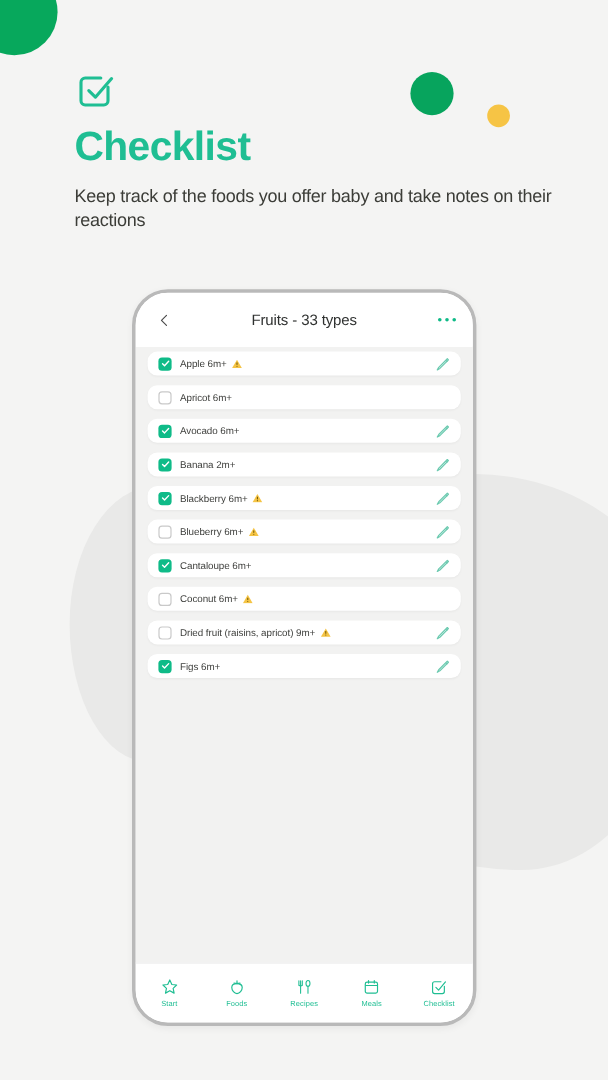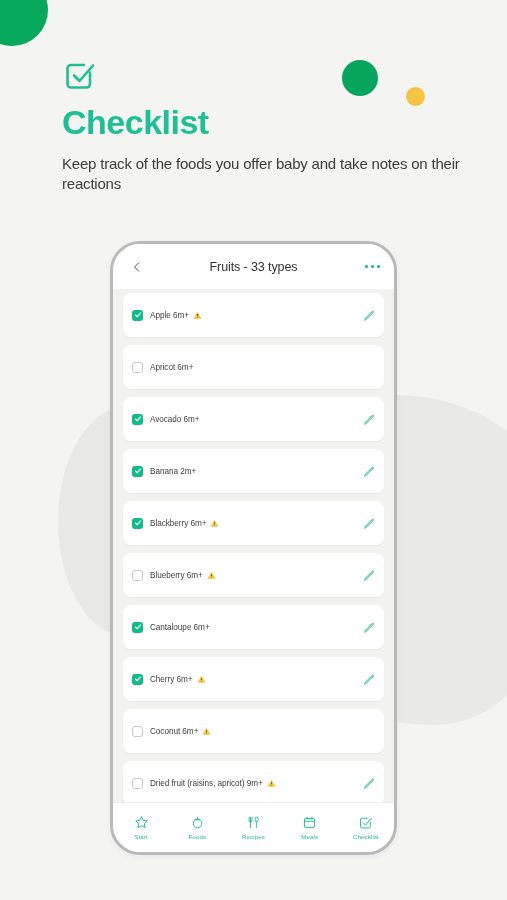--- a/index.html
+++ b/index.html
@@ -97,21 +97,21 @@
   }
   .dots-btn i { width: 3.4px; height: 3.4px; border-radius: 50%; background: #0fba87; display: block; }
 
   .list {
     flex: 1 1 auto;
     background: #f2f2f1;
     padding: 4px 10px 0 10px;
     overflow: hidden;
   }
   .row {
-    height: 44px;
+    height: 20px;
     margin-bottom: 8px;
     background: #ffffff;
     border-radius: 8px;
     display: flex; align-items: center;
     padding: 0 9px;
     box-shadow: 0 1px 2px rgba(0,0,0,0.045);
   }
   .cb {
     width: 11px; height: 11px; flex: 0 0 11px;
     border-radius: 3px;
@@ -291,41 +291,20 @@
             </span>
             <span class="row-label">Cantaloupe 6m+</span>
             <span class="pencil">
               <svg viewBox="0 0 14 14" width="13" height="13">
                 <path d="M11.6 2.1 L3.9 9.8 L2.6 12.1 L4.9 10.8 L12.6 3.1 Z" fill="none" stroke="#6ccab0" stroke-width="1.1" stroke-linejoin="round"></path>
                 <path d="M10.2 3.5 L11.6 4.9" fill="none" stroke="#6ccab0" stroke-width="1.1"></path>
               </svg>
             </span>
           </div>
           <div class="row">
-            <span class="cb on">
-              <svg viewBox="0 0 11 11" width="8" height="8">
-                <path d="M2 5.6 L4.3 7.9 L9 2.8" fill="none" stroke="#ffffff" stroke-width="1.6" stroke-linecap="round" stroke-linejoin="round"></path>
-              </svg>
-            </span>
-            <span class="row-label">Cherry 6m+</span>
-            <span class="warn">
-              <svg viewBox="0 0 12 11" width="9" height="8.5">
-                <path d="M6 0.8 L11.4 10 H0.6 Z" fill="#f5c445"></path>
-                <rect x="5.45" y="3.6" width="1.1" height="3.2" rx="0.55" fill="#6b5200"></rect>
-                <circle cx="6" cy="8.1" r="0.62" fill="#6b5200"></circle>
-              </svg>
-            </span>
-            <span class="pencil">
-              <svg viewBox="0 0 14 14" width="13" height="13">
-                <path d="M11.6 2.1 L3.9 9.8 L2.6 12.1 L4.9 10.8 L12.6 3.1 Z" fill="none" stroke="#6ccab0" stroke-width="1.1" stroke-linejoin="round"></path>
-                <path d="M10.2 3.5 L11.6 4.9" fill="none" stroke="#6ccab0" stroke-width="1.1"></path>
-              </svg>
-            </span>
-          </div>
-          <div class="row">
             <span class="cb off"></span>
             <span class="row-label">Coconut 6m+</span>
             <span class="warn">
               <svg viewBox="0 0 12 11" width="9" height="8.5">
                 <path d="M6 0.8 L11.4 10 H0.6 Z" fill="#f5c445"></path>
                 <rect x="5.45" y="3.6" width="1.1" height="3.2" rx="0.55" fill="#6b5200"></rect>
                 <circle cx="6" cy="8.1" r="0.62" fill="#6b5200"></circle>
               </svg>
             </span>
             <span class="pencil hidden">

